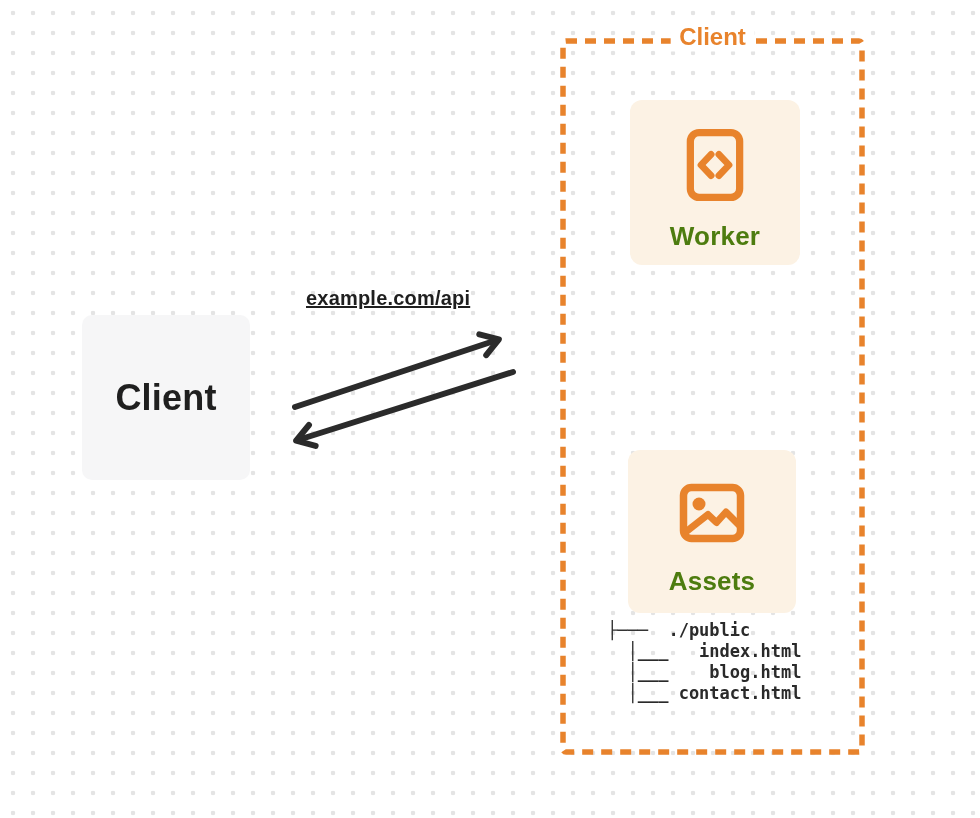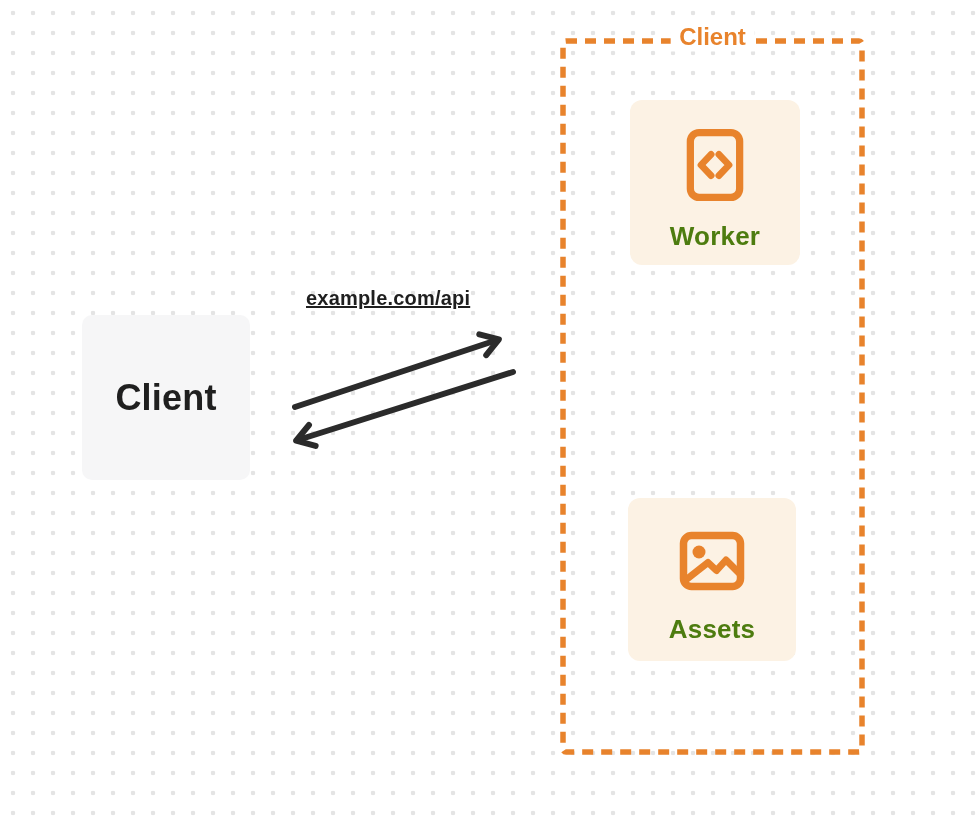--- a/index.html
+++ b/index.html
@@ -63,21 +63,21 @@
 
   
   .node-card {
     position: absolute;
     background: #fcf2e4;
     border-radius: 12px;
     display: flex; flex-direction: column; align-items: center;
     box-sizing: border-box;
   }
   .node-card.worker { left: 70px; top: 62px;  width: 170px; height: 165px; padding-top: 27px; }
-  .node-card.assets { left: 68px; top: 412px; width: 168px; height: 163px; padding-top: 33px; margin-top: 48px; }
+  .node-card.assets { left: 68px; top: 412px; width: 168px; height: 163px; padding-top: 33px; }
   .node-card .node-label {
     font-size: 26px; font-weight: bold; color: #4d7c0f; letter-spacing: 0.2px;
   }
   .node-card.worker .node-label { margin-top: 18px; }
   .node-card.assets .node-label { margin-top: 23px; }
   .node-icon { display: block; }
 
   
   .file-tree {
     position: absolute;
@@ -129,15 +129,19 @@
 
     <div class="node-card assets">
       <svg class="node-icon" width="66" height="60" viewBox="0 0 66 60" xmlns="http://www.w3.org/2000/svg">
         <rect x="4.5" y="4.5" width="57" height="51" rx="8" fill="none" stroke="#e8832c" stroke-width="7.5"></rect>
         <circle cx="20" cy="21" r="6.5" fill="#e8832c"></circle>
         <path d="M8 48 L29 31.5 L37.5 39.5 L47 29 L60 42" fill="none" stroke="#e8832c" stroke-width="7" stroke-linecap="round" stroke-linejoin="round"></path>
       </svg>
       <div class="node-label">Assets</div>
     </div>
 
+    <pre class="file-tree">├───  ./public
+  │___   index.html
+  │___    blog.html
+  │___ contact.html</pre>
   </div>
 
 </div>
 
 </body></html>

